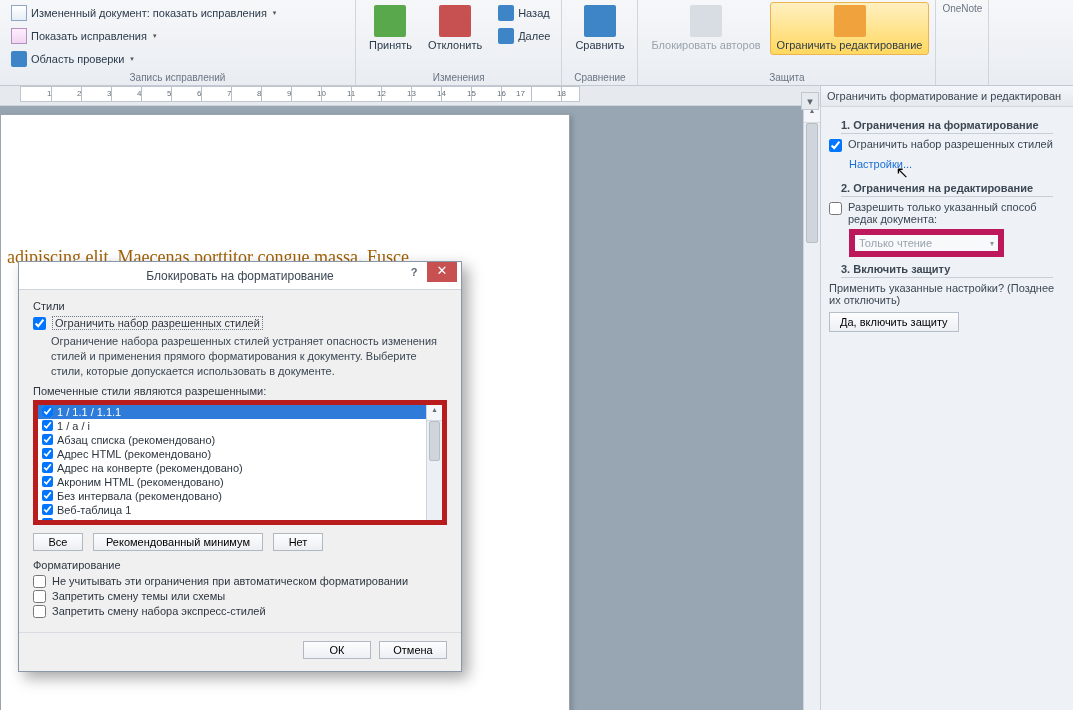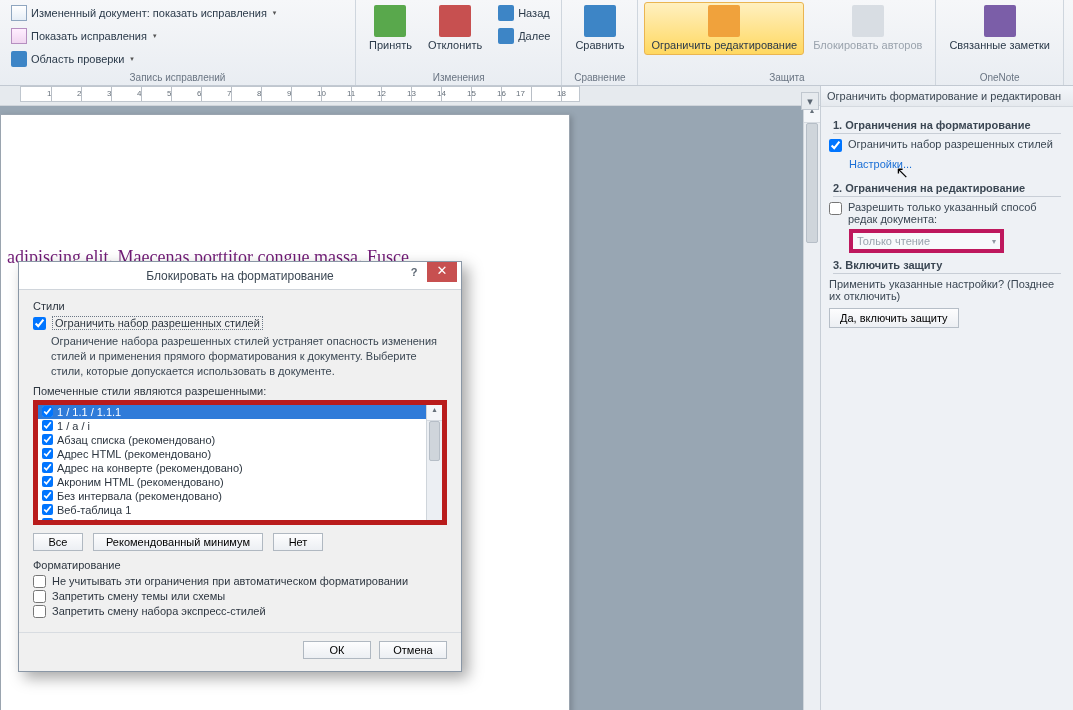--- a/index.html
+++ b/index.html
@@ -22,32 +22,32 @@
 
 
 .ruler-area { background: #e6eaee; height: 20px; border-bottom: 1px solid #d0d5db; padding-left: 20px; }
 .ruler { background: #fff; height: 16px; border: 1px solid #bfc6ce; width: 560px; position: relative; font-size: 8px; color: #66707a; }
 .ruler .tick { position: absolute; top: 0; height: 100%; border-left: 1px solid #b8bec6; }
 .ruler .num { position: absolute; top: 2px; }
 
 
 .doc-wrap { position: absolute; top: 106px; left: 0; right: 253px; bottom: 0; background: #98a6b3; }
 .page { background: #fff; border: 1px solid #9aa4af; box-shadow: 2px 2px 6px rgba(0,0,0,0.2); margin: 8px 0 0 0; width: 570px; height: 600px; padding: 20px 0 0 0; }
-.doc-text { font-family: "Times New Roman", serif; font-size: 18px; color: #701a75; padding: 112px 10px 0 6px; }
+.doc-text { font-family: "Times New Roman", serif; font-size: 18px; color: #a16207; padding: 112px 10px 0 6px; }
 
 
 .sidepanel { position: absolute; top: 86px; right: 0; width: 253px; bottom: 0; background: #eef1f5; border-left: 1px solid #c7ced6; font-size: 11px; }
 .sp-close { position: absolute; left: -20px; top: 6px; width: 18px; height: 18px; background: #e6eaee; border: 1px solid #c0c7cf; font-size: 11px; text-align: center; line-height: 16px; color: #5b6672; }
 .sp-title { background: linear-gradient(#f3f6fa,#e5e9ee); border-bottom: 1px solid #d4d9df; padding: 4px 6px; font-size: 11px; color: #3b4753; }
 .sp-body { padding: 6px 8px; color: #3b4753; }
-.sp-heading { font-weight: bold; margin: 6px 4px 4px; border-bottom: 1px solid #c8ced6; padding-bottom: 2px; }
+.sp-heading { font-weight: bold; margin: 6px 12px 4px; border-bottom: 1px solid #c8ced6; padding-bottom: 2px; }
 .sp-check { display: flex; align-items: flex-start; gap: 6px; margin: 4px 0; }
 .sp-check input { margin-top: 1px; }
 .sp-link { color: #1a6fd6; margin: 2px 0 6px 20px; display: inline-block; cursor: pointer; }
-.sp-select { width: 155px; border: 4px solid #be185d; background: #f7f9fb; padding: 2px 4px; color: #9aa3ad; margin: 4px 0 6px 20px; display: flex; justify-content: space-between; align-items: center; }
+.sp-select { width: 155px; border: 6px solid #be185d; background: #f7f9fb; padding: 2px 4px; color: #9aa3ad; margin: 4px 0 6px 20px; display: flex; justify-content: space-between; align-items: center; }
 .sp-note { margin: 4px 0 6px 0; }
 .sp-btn { background: linear-gradient(#fdfdfe,#eceff3); border: 1px solid #b6bec7; padding: 3px 10px; font-size: 11px; margin-left: 0; cursor: default; }
 .cursor-img { position: absolute; right: 164px; top: 77px; font-size: 16px; color: #000; pointer-events: none; z-index: 50; }
 
 
 .dialog { position: absolute; left: 18px; top: 261px; width: 444px; background: #f0f0f0; border: 1px solid #8a97a6; box-shadow: 6px 6px 14px rgba(0,0,0,0.35); z-index: 30; font-size: 11px; color: #2d3640; }
 .dlg-titlebar { height: 28px; background: #fff; display: flex; align-items: center; justify-content: center; position: relative; border-bottom: 1px solid #d0d5db; }
 .dlg-title { font-size: 12px; color: #3b4753; }
 .dlg-help { position: absolute; right: 36px; top: 4px; width: 22px; height: 18px; text-align: center; color: #5b6672; font-weight: bold; cursor: default; }
 .dlg-close { position: absolute; right: 4px; top: 0; width: 30px; height: 20px; background: #c75050; color: #fff; text-align: center; line-height: 18px; font-size: 13px; cursor: default; }
@@ -139,39 +139,33 @@
       <div class="big-btn">
         <span class="bic ic-blue"></span>
         <span class="lbl">Сравнить</span>
       </div>
     </div>
     <div class="ribbon-group-title">Сравнение</div>
   </div>
 
   <div class="ribbon-group">
     <div class="rg-body">
+      <div class="big-btn disabled">
+        <span class="bic" style="background:#d8dde3;border-radius:2px"></span>
+        <span class="lbl">Блокировать авторов</span>
+      </div>
       <div class="big-btn active">
         <span class="bic ic-orange"></span>
         <span class="lbl">Ограничить редактирование</span>
       </div>
-      <div class="big-btn disabled">
-        <span class="bic" style="background:#d8dde3;border-radius:2px"></span>
-        <span class="lbl">Блокировать авторов</span>
-      </div>
     </div>
     <div class="ribbon-group-title">Защита</div>
   </div>
 
   <div class="ribbon-group">
-    <div class="rg-body">
-      <div class="big-btn">
-        <span class="bic ic-violet"></span>
-        <span class="lbl">Связанные заметки</span>
-      </div>
-    </div>
     <div class="ribbon-group-title">OneNote</div>
   </div>
 </div>
 
 <div class="ruler-area">
   <div class="ruler">
       <span class="num" style="left: 26px;">1</span>
       <span class="tick" style="left: 30px;"></span>
       <span class="num" style="left: 56px;">2</span>
       <span class="tick" style="left: 60px;"></span>

